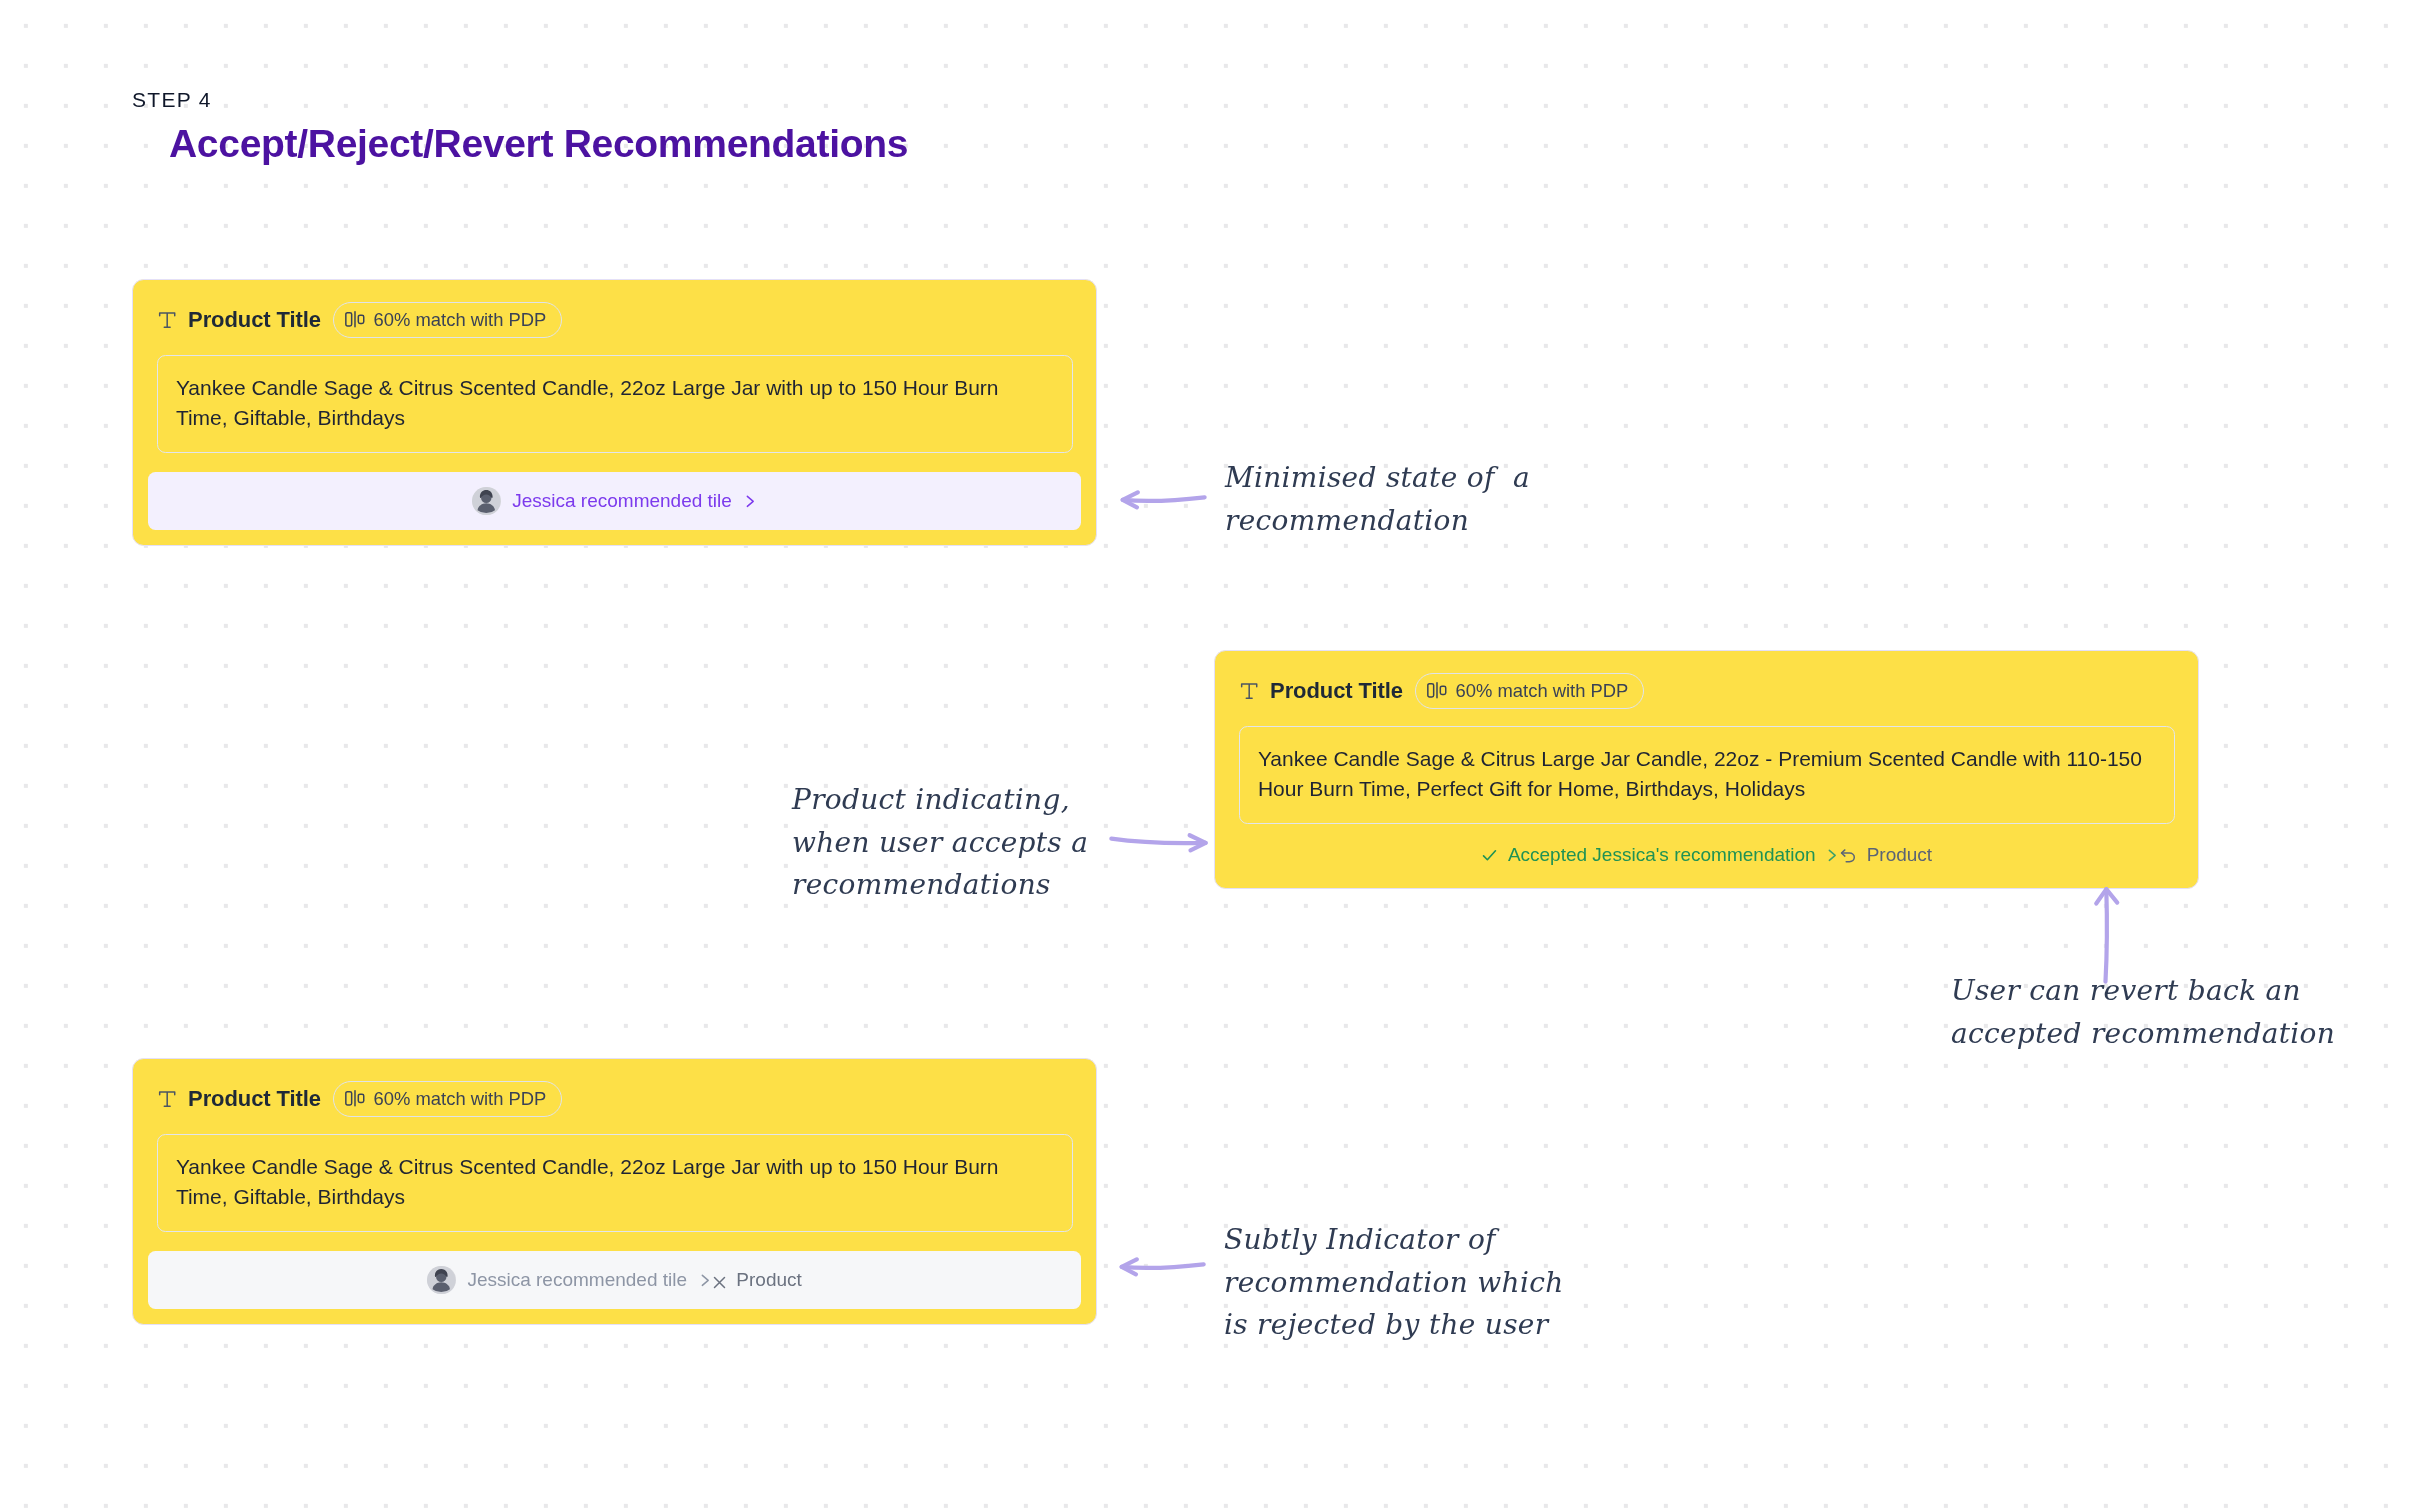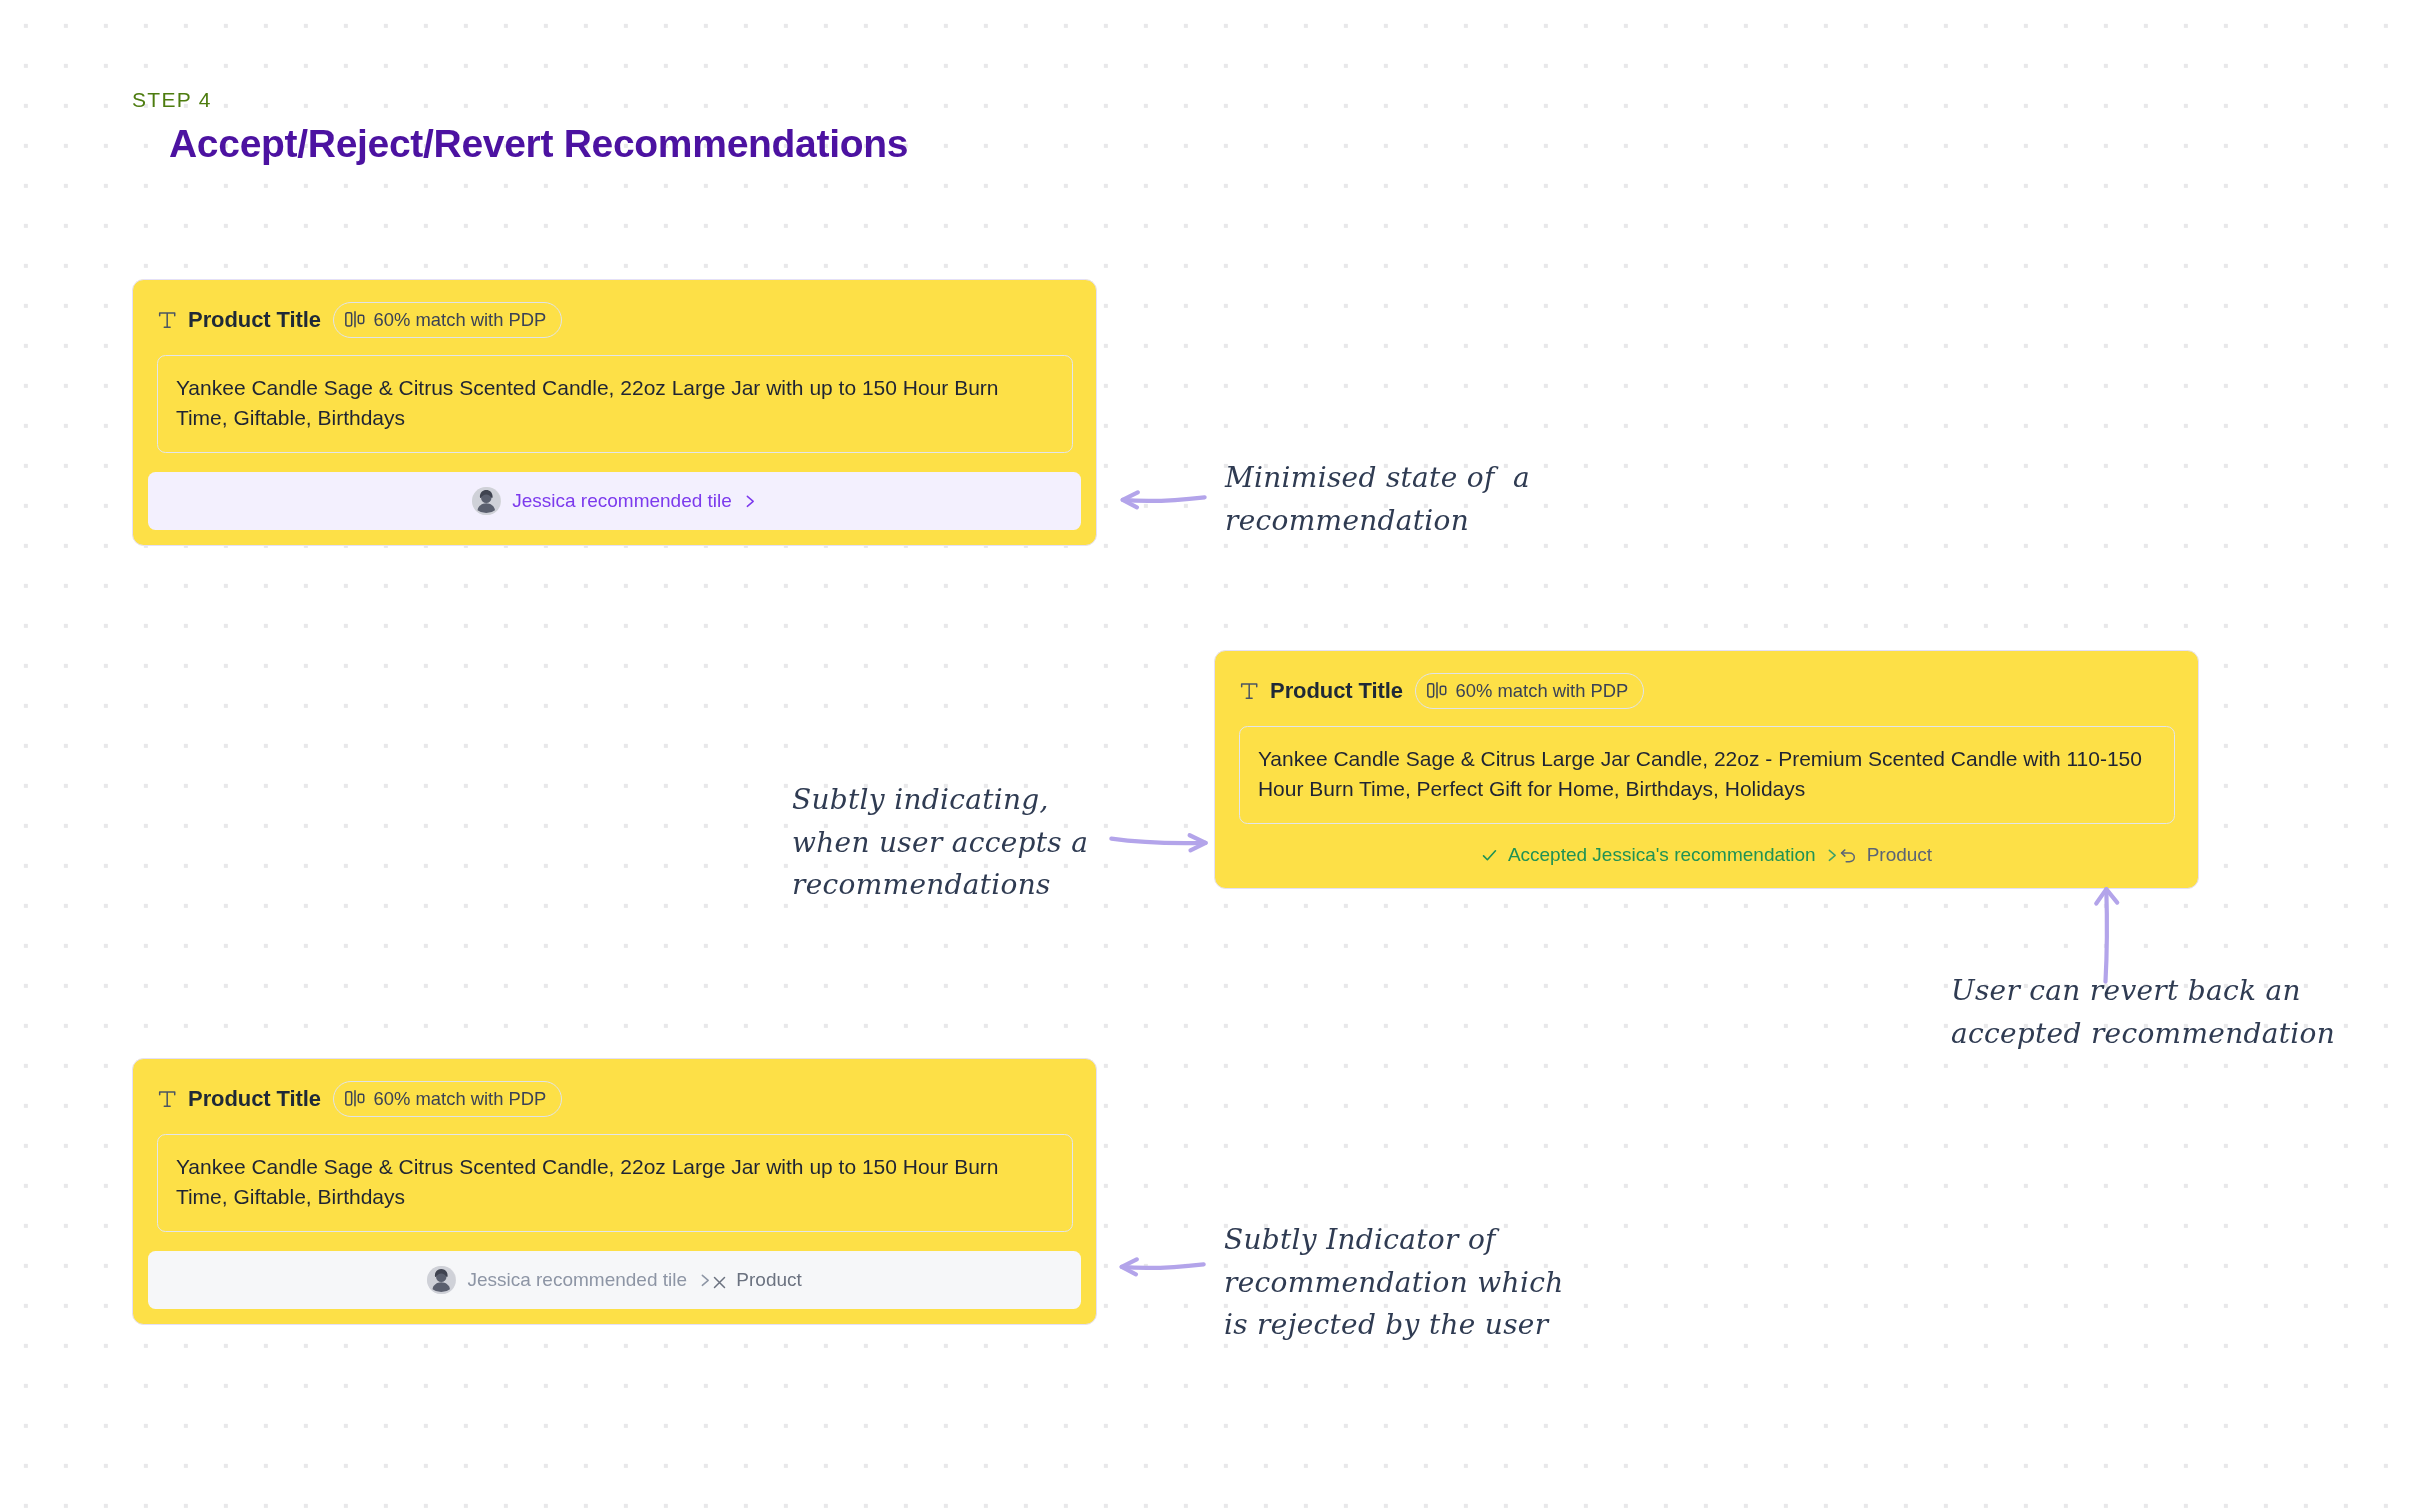--- a/index.html
+++ b/index.html
@@ -20,21 +20,21 @@
     -webkit-font-smoothing: antialiased;
   }
 
   
   #step-label {
     position: absolute;
     left: 132px;
     top: 88px;
     font-size: 21px;
     letter-spacing: 1.3px;
-    color: #4d7c0f;
+    color: #0f172a;
     font-weight: 400;
   }
   #page-title {
     position: absolute;
     left: 132px;
     top: 122px;
     font-size: 39px;
     font-weight: bold;
     color: #4c12a1;
     letter-spacing: -0.3px;
@@ -338,21 +338,21 @@
   </div>
 </div>
 
 <div class="anno" id="anno-min">Minimised state of  a
 recommendation</div>
 <svg class="arrow" id="arrow-min" viewBox="0 0 110 40" fill="none" xmlns="http://www.w3.org/2000/svg">
   <path d="M106 18C80 21 40 24 8 21" stroke="#b3a4ea" stroke-width="5" stroke-linecap="round"></path>
   <path d="M8 21l18-9M8 21l17 9" stroke="#b3a4ea" stroke-width="5" stroke-linecap="round" stroke-linejoin="round"></path>
 </svg>
 
-<div class="anno" id="anno-accept">Subtly indicating,
+<div class="anno" id="anno-accept">Product indicating,
 when user accepts a
 recommendations</div>
 <svg class="arrow" id="arrow-accept" viewBox="0 0 120 40" fill="none" xmlns="http://www.w3.org/2000/svg">
   <path d="M4 16c28 4 70 6 112 5" stroke="#b3a4ea" stroke-width="5" stroke-linecap="round"></path>
   <path d="M116 21l-19-9M116 21l-18 9" stroke="#b3a4ea" stroke-width="5" stroke-linecap="round" stroke-linejoin="round"></path>
 </svg>
 
 <div class="anno" id="anno-revert">User can revert back an
 accepted recommendation</div>
 <svg class="arrow" id="arrow-revert" viewBox="0 0 50 120" fill="none" xmlns="http://www.w3.org/2000/svg">

